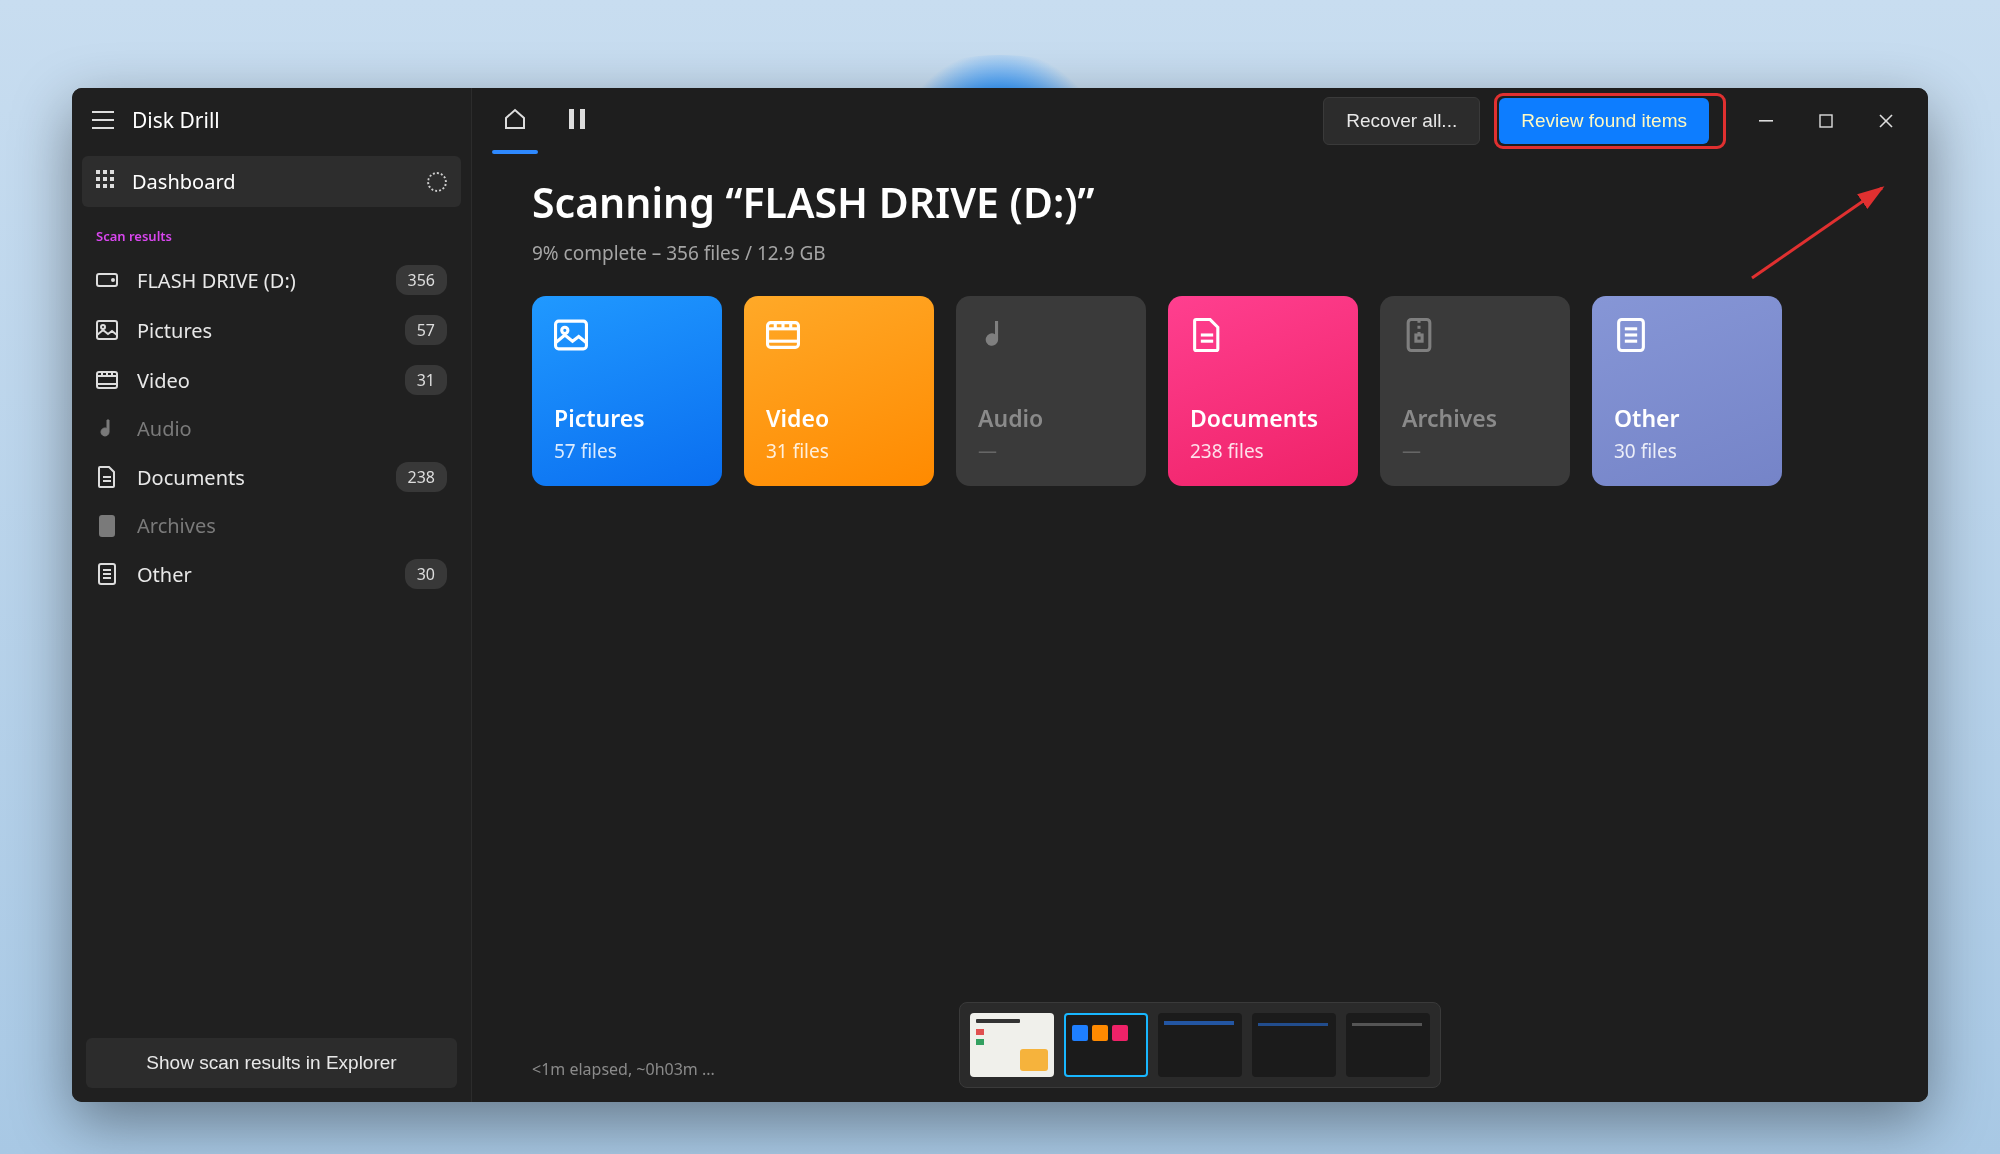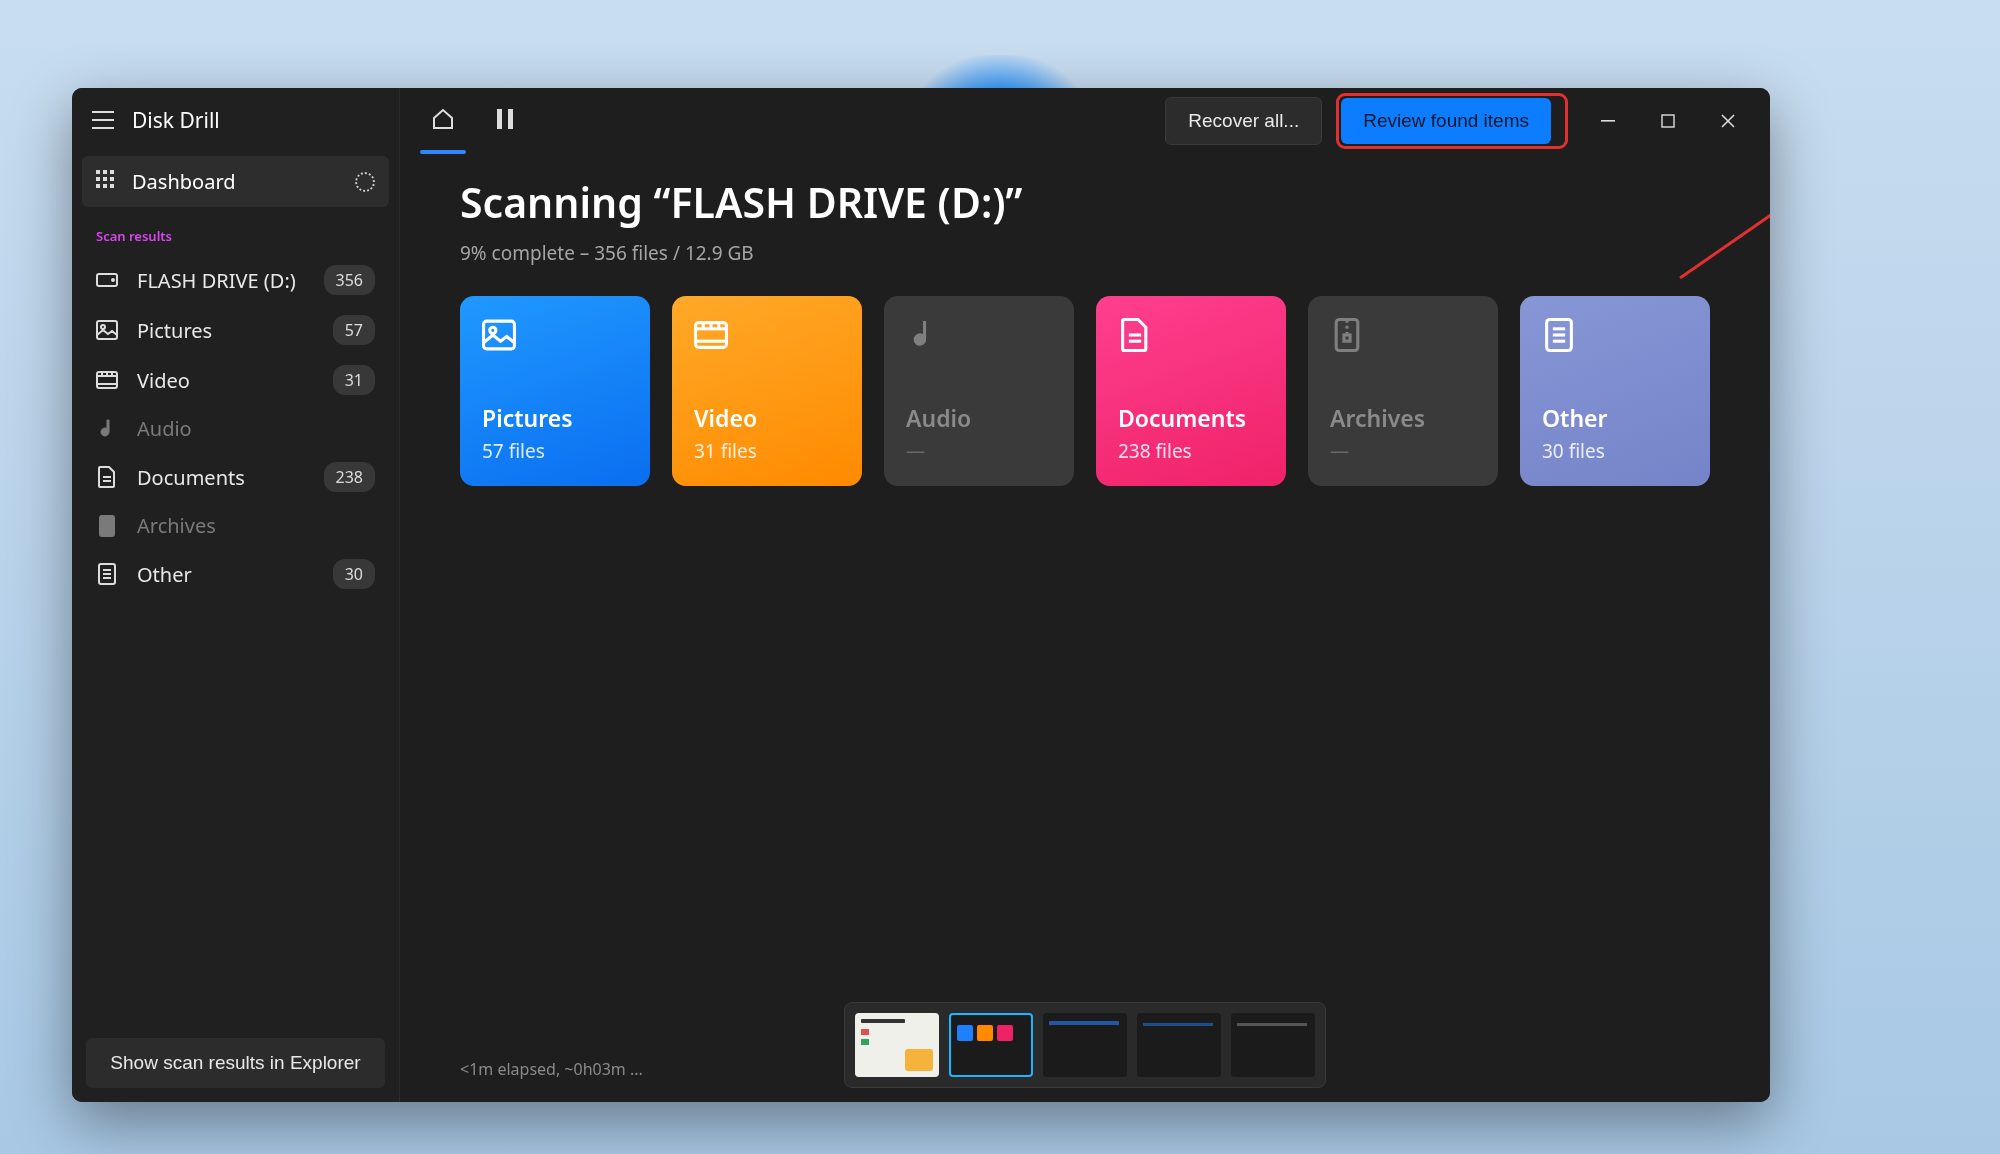--- a/index.html
+++ b/index.html
@@ -24,21 +24,21 @@
     width: 220px;
     height: 100px;
     background: radial-gradient(circle at 50% 100%, #0a84ff 0%, #0a84ff 40%, transparent 70%);
     border-radius: 50% 50% 0 0;
     opacity: 0.85;
   }
   .window {
     position: absolute;
     top: 88px;
     left: 72px;
-    width: 1698px;
+    width: 1856px;
     height: 1014px;
     background: #1e1e1e;
     border-radius: 10px;
     overflow: hidden;
     display: flex;
     box-shadow: 0 20px 60px rgba(0,0,0,0.4);
   }
   
   .sidebar {
     width: 400px;
@@ -153,21 +153,21 @@
     cursor: pointer;
   }
   .btn-secondary {
     background: #2c2c2c;
     color: #e8e8e8;
     border: 1px solid #3a3a3a;
     margin-right: 14px;
   }
   .btn-primary {
     background: #0d7dff;
-    color: #0f172a;
+    color: #fef9c3;
     margin-right: 12px;
   }
   .review-highlight {
     border: 3px solid #e03030;
     border-radius: 9px;
     padding: 2px;
     margin-right: 10px;
   }
   .winctrl {
     width: 60px;

